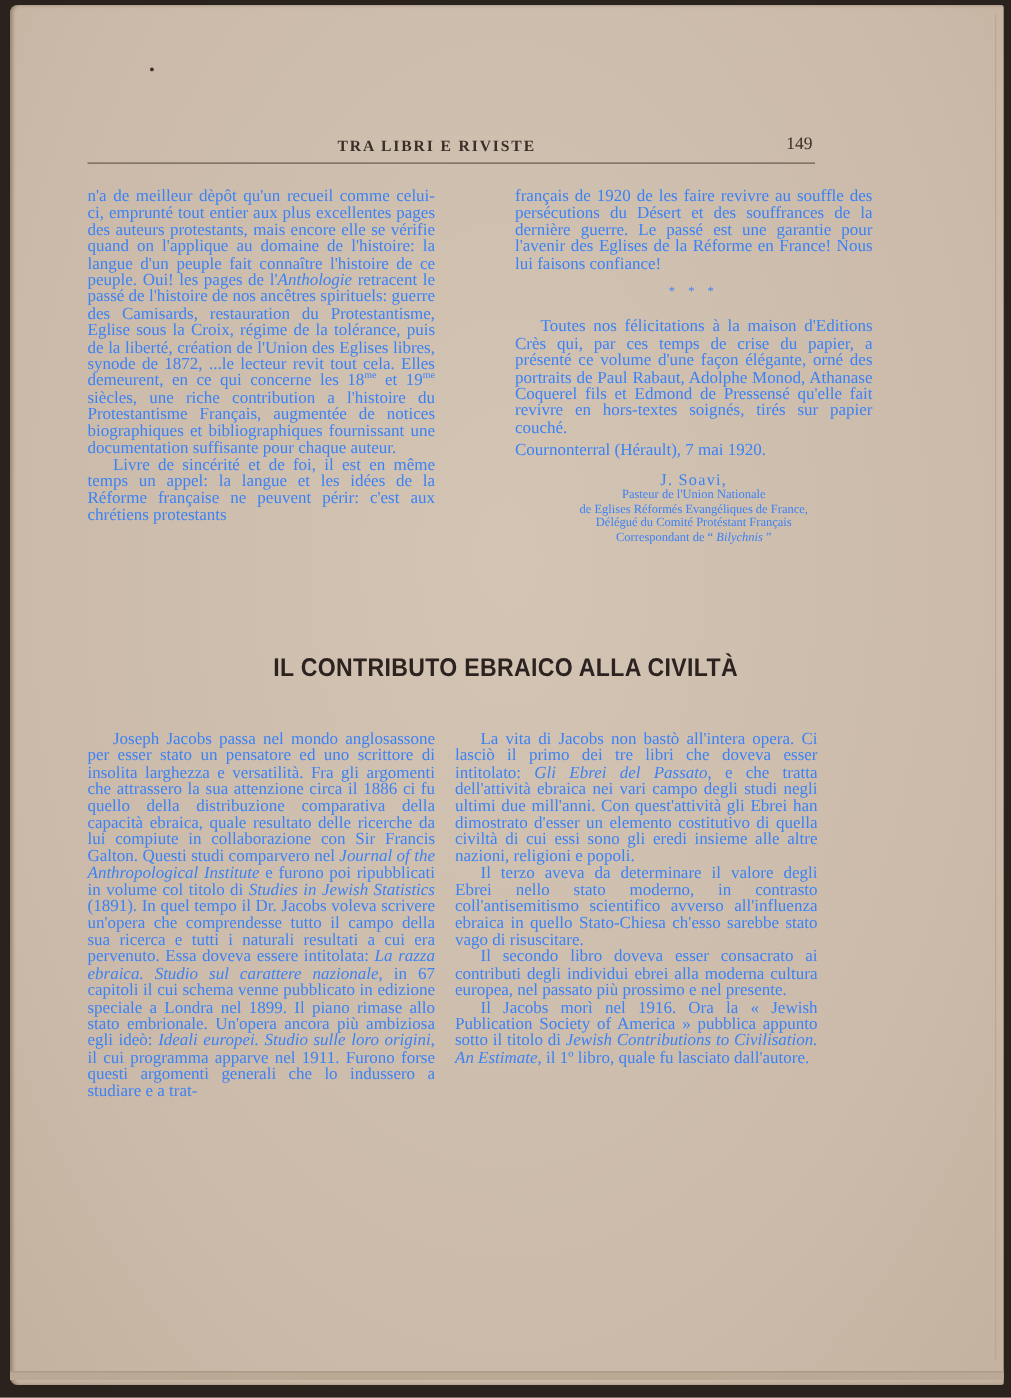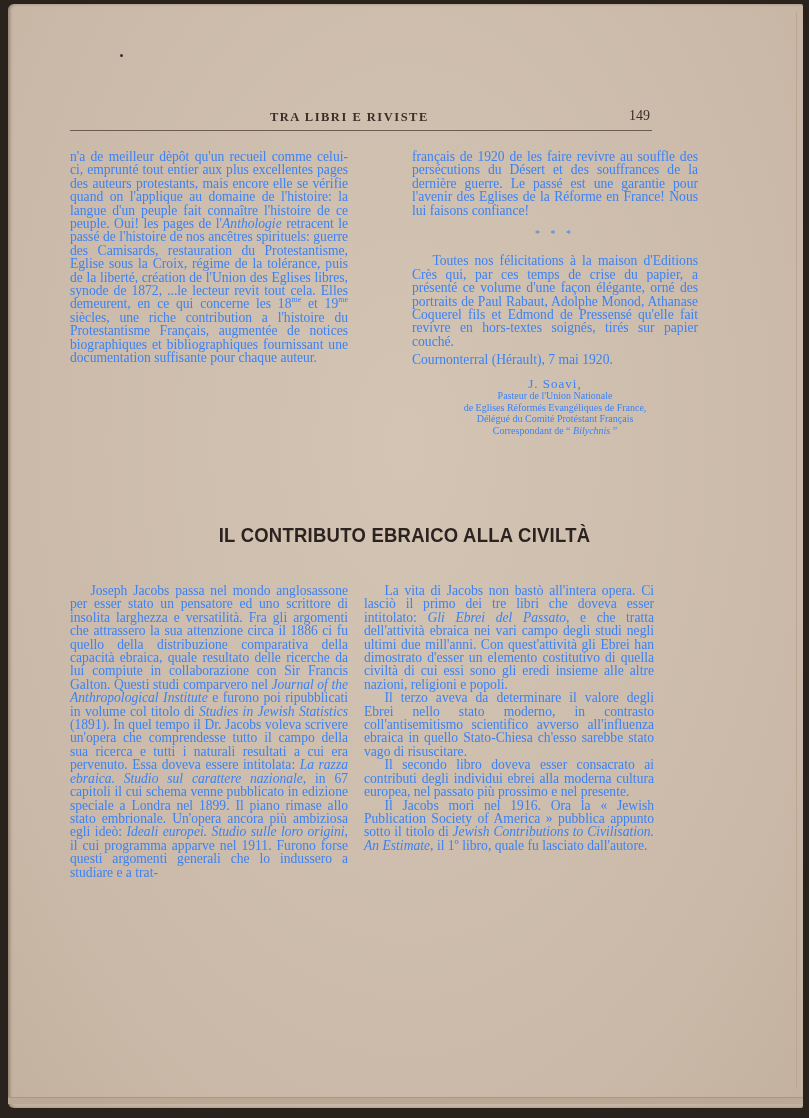--- a/index.html
+++ b/index.html
@@ -70,20 +70,21 @@
 </div>
 <div class="spec" style="left:120px;top:54px;"></div>
 
 <div class="running-head">
   <span class="rh-title">TRA LIBRI E RIVISTE</span>
   <span class="rh-page">149</span>
 </div>
 
 <div class="col top-left">
   <p><span>n'a de meilleur dèpôt qu'un recueil comme celui-ci, emprunté tout entier aux plus excellentes pages des auteurs protestants, mais encore elle se vérifie quand on l'applique au domaine de l'histoire: la langue d'un peuple fait connaître l'histoire de ce peuple. Oui! les pages de l'</span><i>Anthologie</i><span> retracent le passé de l'histoire de nos ancêtres spirituels: guerre des Camisards, restauration du Protestantisme, Eglise sous la Croix, régime de la tolérance, puis de la liberté, création de l'Union des Eglises libres, synode de 1872, ...le lecteur revit tout cela. Elles demeurent, en ce qui concerne les 18</span><sup>me</sup><span> et 19</span><sup>me</sup><span> siècles, une riche contribution a l'histoire du Protestantisme Français, augmentée de notices biographiques et bibliographiques fournissant une documentation suffisante pour chaque auteur.</span></p>
+  <p class="ind">Livre de sincérité et de foi, il est en même temps un appel: la langue et les idées de la Réforme française ne peuvent périr: c'est aux chrétiens protestants</p>
 </div>
 
 <div class="col top-right">
   <p>français de 1920 de les faire revivre au souffle des persécutions du Désert et des souffrances de la dernière guerre. Le passé est une garantie pour l'avenir des Eglises de la Réforme en France! Nous lui faisons confiance!</p>
   <p class="stars">* * *</p>
   <p class="ind">Toutes nos félicitations à la maison d'Editions Crès qui, par ces temps de crise du papier, a présenté ce volume d'une façon élégante, orné des portraits de Paul Rabaut, Adolphe Monod, Athanase Coquerel fils et Edmond de Pressensé qu'elle fait revivre en hors-textes soignés, tirés sur papier couché.</p>
   <p class="dateline">Cournonterral (Hérault), 7 mai 1920.</p>
   <p class="signature">J. Soavi,</p>
   <p class="sig-line">Pasteur de l'Union Nationale</p>
   <p class="sig-line">de Eglises Réformés Evangéliques de France,</p>

